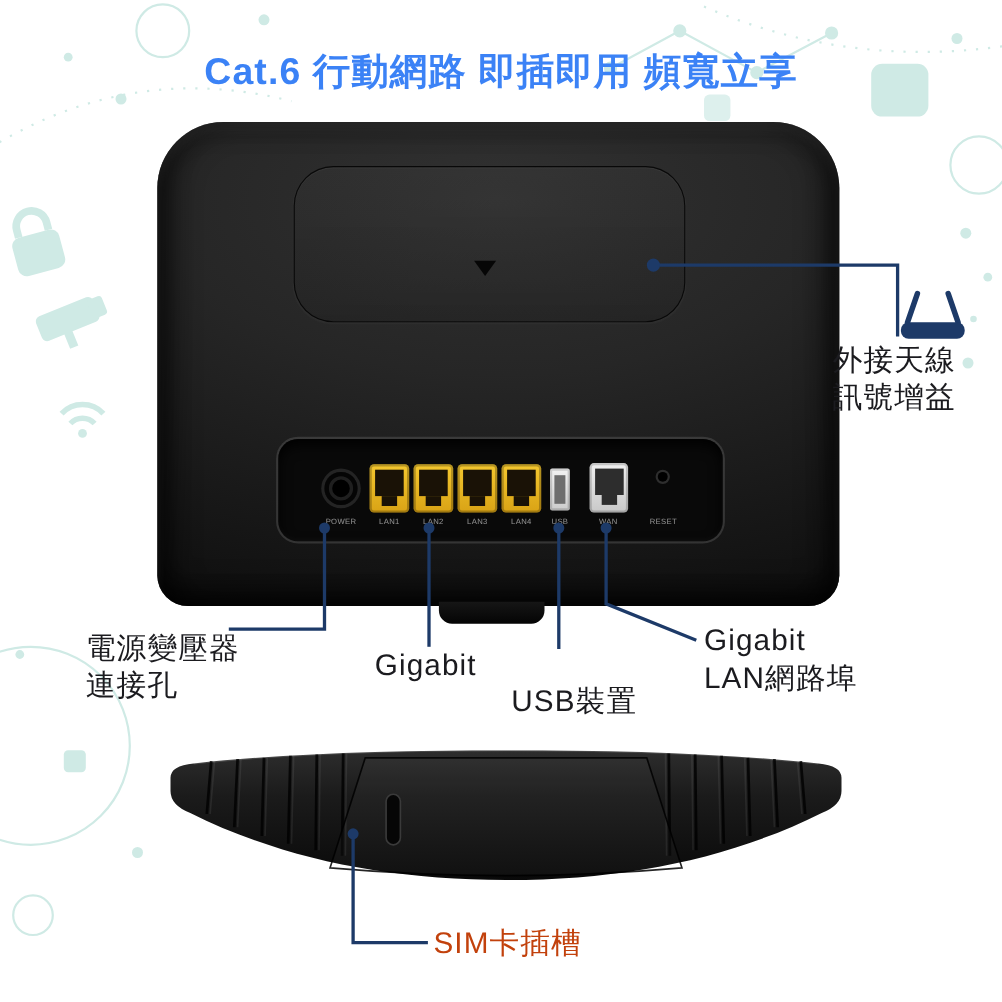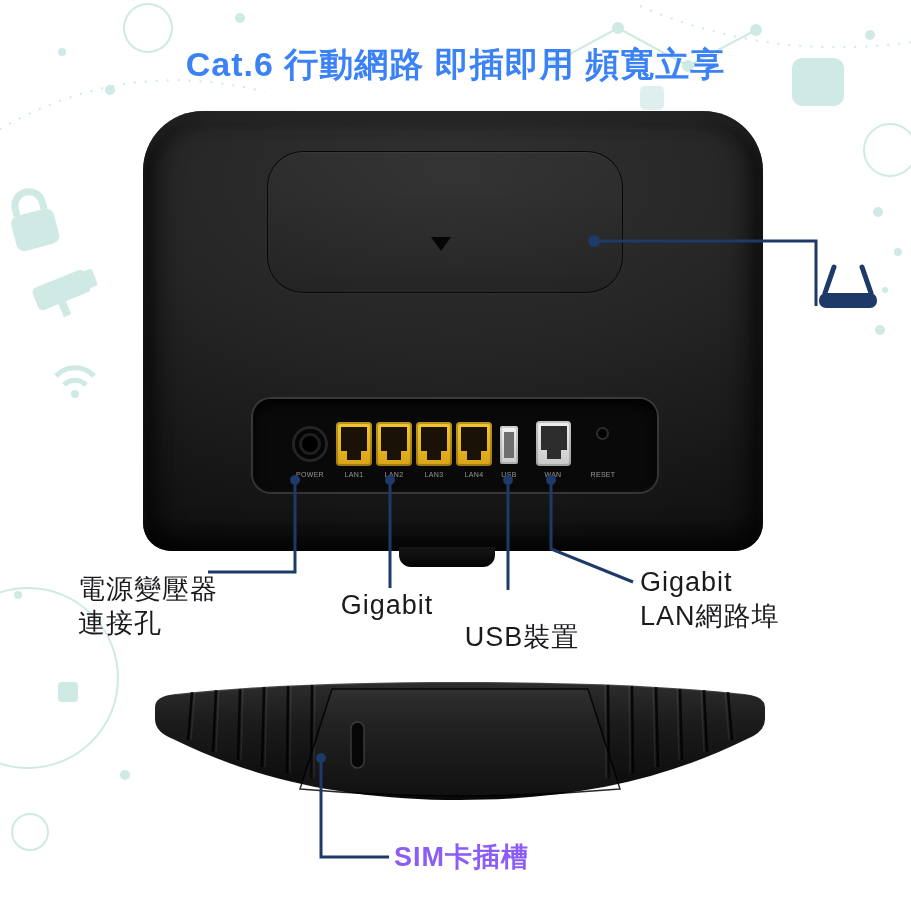--- a/index.html
+++ b/index.html
@@ -51,21 +51,21 @@
   .port-label { position:absolute; top:72px; transform:translateX(-50%); font-size:7px;
     color:rgba(255,255,255,0.55); letter-spacing:0.3px; white-space:nowrap; }
 
   
   .router-bottom { position:absolute; left:150px; top:682px; z-index:2; }
 
   
   .callouts { position:absolute; left:0; top:0; z-index:5; }
   .callout-label { position:absolute; color:#1b1b1f; font-size:27px; line-height:34px;
     font-weight:500; letter-spacing:1px; z-index:6; }
-  .callout-label.navy { color:#8b5cf6;font-weight:bold; }
+  .callout-label.navy { color:#c2410c; }
   .center { text-align:center; }
 </style>
 </head>
 <body>
 
 <div class="stage">
 
   <svg class="bg-deco" width="911" height="911" viewBox="0 0 911 911">
     <g stroke="#cfeae5" fill="none" stroke-width="2">
       <path d="M-10,135 Q120,55 265,92" stroke-dasharray="2 9"></path>
@@ -221,20 +221,24 @@
       <circle cx="551" cy="480" r="5"></circle>
         <circle cx="321" cy="758" r="5"></circle>
     </g>
     <g>
       <line x1="834" y1="267" x2="825" y2="293" stroke="#1d3a68" stroke-width="5" stroke-linecap="round"></line>
       <line x1="862" y1="267" x2="871" y2="293" stroke="#1d3a68" stroke-width="5" stroke-linecap="round"></line>
       <rect x="819" y="293" width="58" height="15" rx="7" fill="#1d3a68"></rect>
     </g>
   </svg>
 
+  <div class="callout-label" style="left:757px; top:310px;">
+    <div>外接天線</div>
+    <div>訊號增益</div>
+  </div>
 
   <div class="callout-label" style="left:78px; top:572px;">
     <div>電源變壓器</div>
     <div>連接孔</div>
   </div>
 
   <div class="callout-label center" style="left:292px; top:588px; width:190px;">
     <div>Gigabit</div>
   </div>
 

